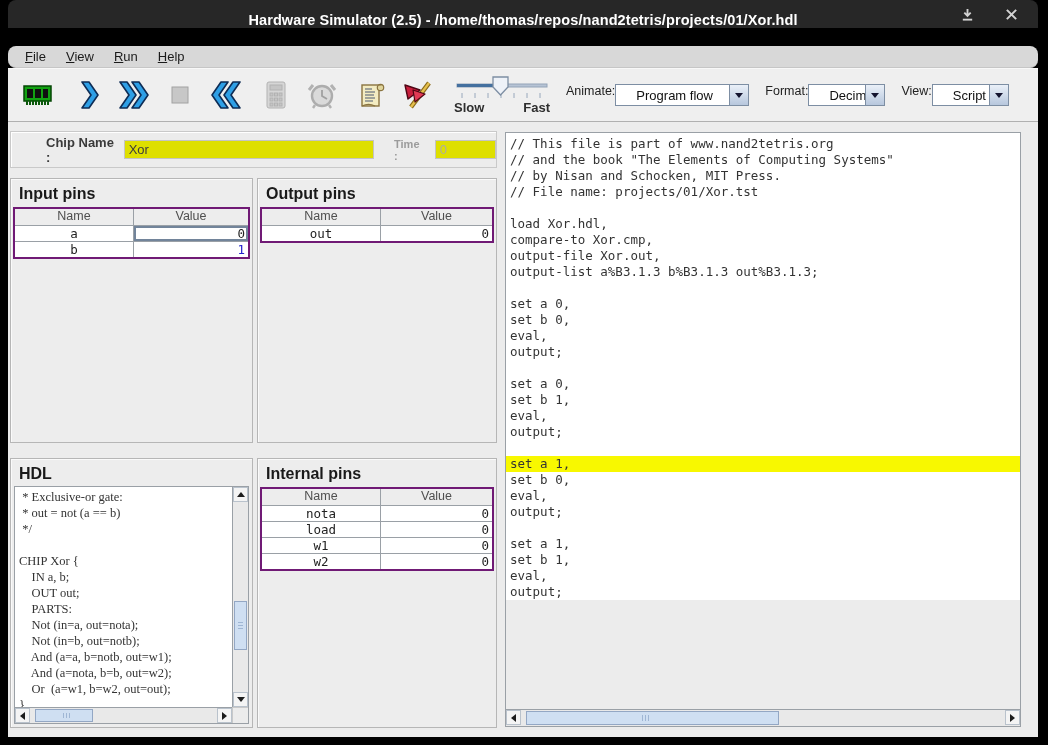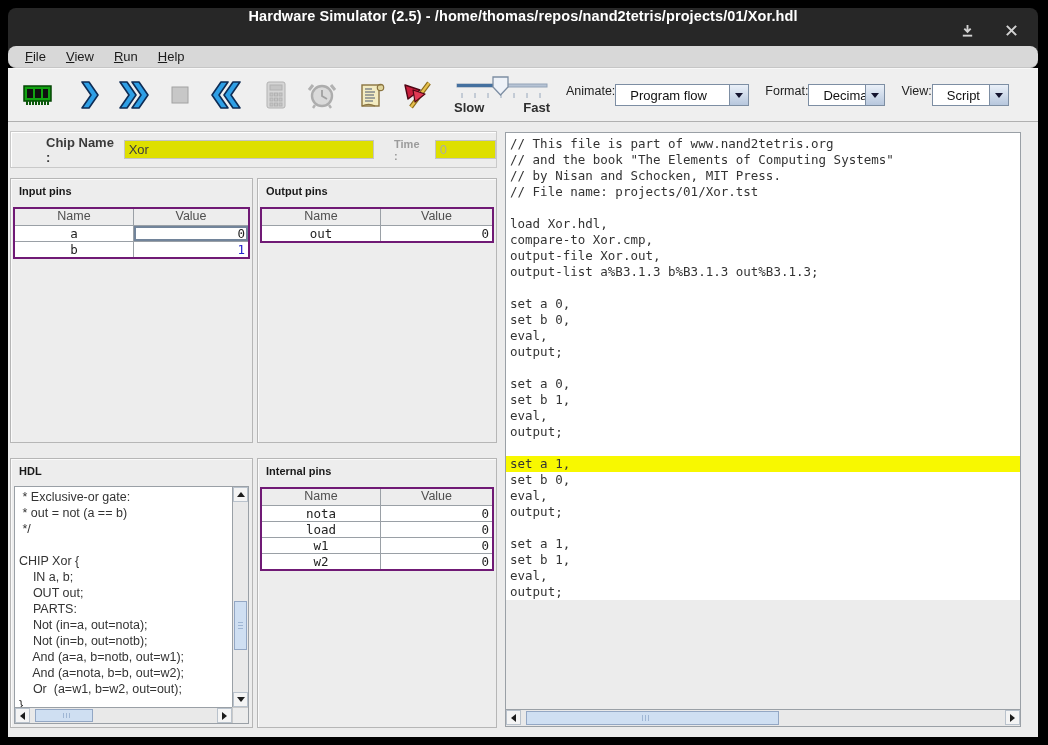--- a/index.html
+++ b/index.html
@@ -4,23 +4,23 @@
 <style>
   * { box-sizing: border-box; }
   html,body { margin:0; padding:0; }
   body {
     width:1048px; height:745px; background:#000;
     font-family:"Liberation Sans", sans-serif;
     position:relative; overflow:hidden;
   }
   
   .titlebar {
-    position:absolute; left:8px; top:8px; width:1030px; height:44px;
+    position:absolute; left:8px; top:0; width:1030px; height:28px;
     background:#272727; border-radius:8px 8px 0 0;
-    display:flex; align-items:flex-start; justify-content:center;
+    display:flex; align-items:flex-end; justify-content:center;
   }
   .title-text { color:#fff; font-weight:bold; font-size:14.5px; letter-spacing:.1px; }
   .win-controls { position:absolute; right:18px; top:0; height:100%; display:flex; align-items:center; gap:26px; }
   .win-btn { width:18px; height:18px; display:flex; align-items:center; justify-content:center; cursor:default; }
   
   .menubar {
     position:absolute; left:8px; top:46px; width:1030px; height:22px;
     background:#d8d8d8; border-bottom:1px solid #c6c6c6;
     display:flex; align-items:center; padding-left:7px;border-radius:8px;
   }
@@ -31,21 +31,21 @@
     background:#efefef; border-top:1px solid #f8f8f8; border-bottom:1px solid #b0b0b0;
     display:flex; align-items:center; padding-left:8px;
   }
   .tbtn { width:44px; height:46px; display:flex; align-items:center; justify-content:center; margin-right:2px; }
   .tbtn.gap { margin-right:6px; }
   .slider-block { margin-left:12px; width:96px; display:flex; flex-direction:column; align-items:stretch; }
   .slider-labels { display:flex; justify-content:space-between; font-weight:bold; font-size:13px; color:#2e2e2e; margin-top:0; }
   .combo-group { margin-left:16px; display:flex; flex-direction:row; justify-content:center; }
   .combo-label { font-size:12.5px; color:#222; margin-bottom:3px; }
   .combo { display:flex; border:1px solid #7d8ea3; background:#fff; height:22px; }
-  .combo-text { font-size:13px; color:#101010; padding:3px 14px 0; white-space:nowrap; }
+  .combo-text { font-size:13px; color:#101010; padding:3px 20px 0; white-space:nowrap; }
   .combo-anim .combo-text { width:113px; }
   .combo-sm .combo-text { width:56px; }
   .combo-btn { width:19px; background:linear-gradient(#eaf0f8,#b7c7dd); border-left:1px solid #7d8ea3; display:flex; align-items:center; justify-content:center; }
   .tri-down { width:0; height:0; border-left:4px solid transparent; border-right:4px solid transparent; border-top:5px solid #14142e; }
   
   .main { position:absolute; left:8px; top:122px; width:1030px; height:615px; background:#ececec; }
   
   .chipbar {
     position:absolute; left:2px; top:9px; width:487px; height:37px;
     border:1px solid #c9c9c9; box-shadow:inset 1px 1px 0 #fff;
@@ -55,40 +55,40 @@
   .yfield { height:19px; background:#dedf00; border:1px solid #c4c4c4; font-size:13px; line-height:17px; padding:0 4px; overflow:hidden; white-space:nowrap; }
   .chip-input { margin-left:3px; width:254px; color:#3c3c3c; }
   .time-label { margin-left:20px; color:#9b9b9b; font-weight:bold; font-size:11px; }
   .time-input { margin-left:9px; width:62px; color:#aeae9e; }
   
   .panel { position:absolute; background:#ededed; border:1px solid #b6b6b6; box-shadow:inset 1px 1px 0 #fafafa; }
   #input-panel    { left:2px;   top:56px;  width:243px; height:265px; }
   #output-panel   { left:249px; top:56px;  width:240px; height:265px; }
   #hdl-panel      { left:2px;   top:336px; width:243px; height:270px; }
   #internal-panel { left:249px; top:336px; width:240px; height:270px; }
-  .panel-title { font-weight:bold; font-size:11px; color:#191919; padding:6px 8px 0; }
+  .panel-title { font-weight:bold; font-size:16px; color:#191919; padding:6px 8px 0; }
   
   .pin-table { position:absolute; left:2px; right:2px; top:28px; border:2px solid #701a75; background:#ededed; }
   .pt-row { display:flex; height:16px; border-top:1px solid #9aa0a6; background:#fff; }
   .pt-row.pt-head { border-top:none; background:#ededed; }
   .pt-cell { font-size:12.5px; line-height:15px; }
   .pt-name { width:119px; text-align:center; border-right:1px solid #9aa0a6; }
   .pt-value { flex:1; text-align:right; padding-right:3px; }
   .pt-head .pt-cell { color:#4f4f4f; text-align:center; padding-right:0; font-family:"Liberation Sans",sans-serif; }
   .mono { font-family:"DejaVu Sans Mono",monospace; color:#222; }
   .editing { box-shadow:inset 0 0 0 2px #72849a; background:#fff; }
   .blue { color:#2222cc; }
   
   .scrollpane {
     position:absolute; left:3px; right:3px; top:27px; bottom:3px;
     display:grid; grid-template-columns:1fr 16px; grid-template-rows:1fr 16px;
     border:1px solid #9aa0a6; background:#fff;
   }
   .viewport { overflow:hidden; position:relative; background:#fff; }
-  .code { font-family:Liberation Sans, sans-serif; font-size:12.5px; color:#333; padding:2px 0 0 4px; }
+  .code { font-family:Liberation Serif, serif; font-size:12.5px; color:#333; padding:2px 0 0 4px; }
   .code .line { height:16px; line-height:16px; white-space:pre; }
   .vbar { border-left:1px solid #9aa0a6; background:#e9e9e9; position:relative; display:flex; flex-direction:column; justify-content:space-between; }
   .hbar { border-top:1px solid #9aa0a6; background:#e9e9e9; position:relative; display:flex; justify-content:space-between; }
   .corner { background:#ececec; border-left:1px solid #c9c9c9; border-top:1px solid #c9c9c9; }
   .sb-btn { width:15px; height:15px; background:#f4f4f4; border:1px solid #b9c2cc; display:flex; align-items:center; justify-content:center; flex:none; }
   .ar-up    { width:0;height:0;border-left:4px solid transparent;border-right:4px solid transparent;border-bottom:5px solid #1c1c1c; }
   .ar-down  { width:0;height:0;border-left:4px solid transparent;border-right:4px solid transparent;border-top:5px solid #1c1c1c; }
   .ar-left  { width:0;height:0;border-top:4px solid transparent;border-bottom:4px solid transparent;border-right:5px solid #1c1c1c; }
   .ar-right { width:0;height:0;border-top:4px solid transparent;border-bottom:4px solid transparent;border-left:5px solid #1c1c1c; }
   .vthumb { position:absolute; left:1px; right:1px; top:52%; height:22%; background:#cfdff2; border:1px solid #93a7c4; }

